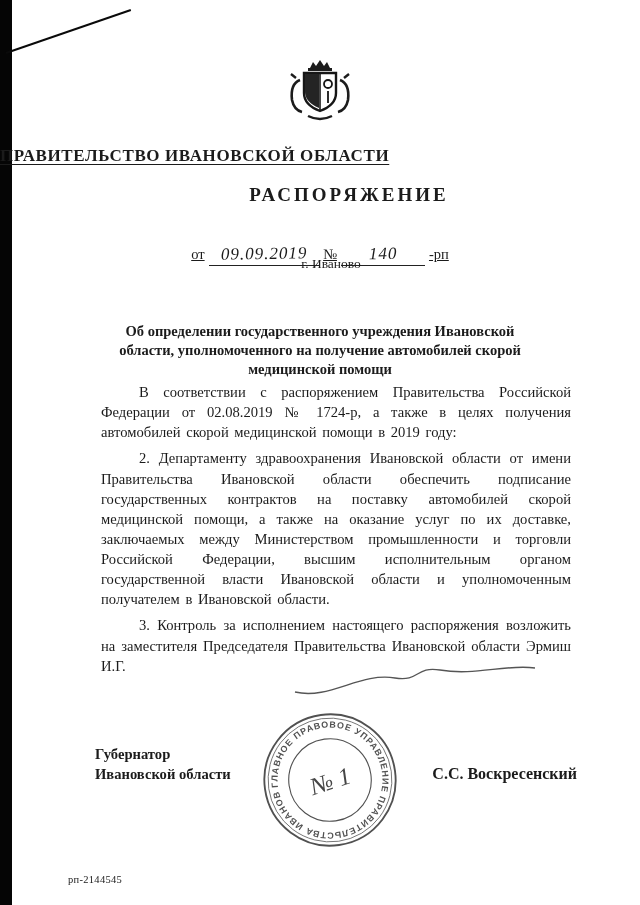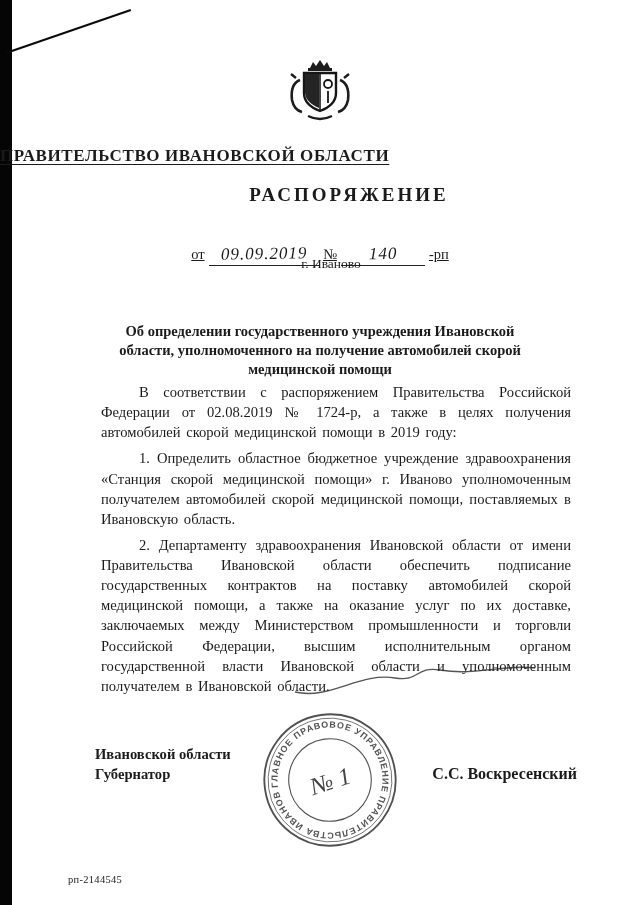--- a/index.html
+++ b/index.html
@@ -129,34 +129,34 @@
   <div class="date-line">
     <span>от</span><span class="blank"><span class="hand">09.09.2019</span></span><span>№</span><span class="blank"><span class="hand">140</span></span><span>-рп</span>
   </div>
 
   <div class="city">г. Иваново</div>
 
   <div class="doc-title">Об определении государственного учреждения Ивановской области, уполномоченного на получение автомобилей скорой медицинской помощи</div>
 
   <div class="body-text">
     <p>В соответствии с распоряжением Правительства Российской Федерации от 02.08.2019 № 1724-р, а также в целях получения автомобилей скорой медицинской помощи в 2019 году:</p>
-    <p>1. Определить областное бюджетное учреждение здравоохранения «Станция скорой медицинской помощи» г. Иваново уполномоченным получателем автомобилей скорой медицинской помощи, поставляемых в Ивановскую область.</p>
     <p>2. Департаменту здравоохранения Ивановской области от имени Правительства Ивановской области обеспечить подписание государственных контрактов на поставку автомобилей скорой медицинской помощи, а также на оказание услуг по их доставке, заключаемых между Министерством промышленности и торговли Российской Федерации, высшим исполнительным органом государственной власти Ивановской области и уполномоченным получателем в Ивановской области.</p>
+    <p>3. Контроль за исполнением настоящего распоряжения возложить на заместителя Председателя Правительства Ивановской области Эрмиш И.Г.</p>
   </div>
 
   <div class="hand-mark">
     <svg viewBox="0 0 250 48" width="250" height="48" aria-hidden="true">
       <path d="M5 40 C 40 48, 70 20, 105 26 C 130 30, 125 14, 150 18 C 185 24, 215 12, 245 16" fill="none" stroke="#2a2a2a" stroke-width="1.4" opacity="0.8"></path>
     </svg>
   </div>
 
   <div class="sig-row">
     <div class="sig-left">
+      <div>Губернатор</div>
       <div>Ивановской области</div>
-      <div>Губернатор</div>
     </div>
 
     <div class="stamp">
       <svg viewBox="0 0 160 160" width="150" height="150" aria-hidden="true">
         <defs>
           <path id="ringPath" d="M80,80 m-56,0 a56,56 0 1,1 112,0 a56,56 0 1,1 -112,0"></path>
         </defs>
         <circle cx="80" cy="80" r="70" fill="none" stroke="#3a3a3a" stroke-width="2"></circle>
         <circle cx="80" cy="80" r="66" fill="none" stroke="#3a3a3a" stroke-width="0.8"></circle>
         <circle cx="80" cy="80" r="44" fill="none" stroke="#3a3a3a" stroke-width="1.2"></circle>

